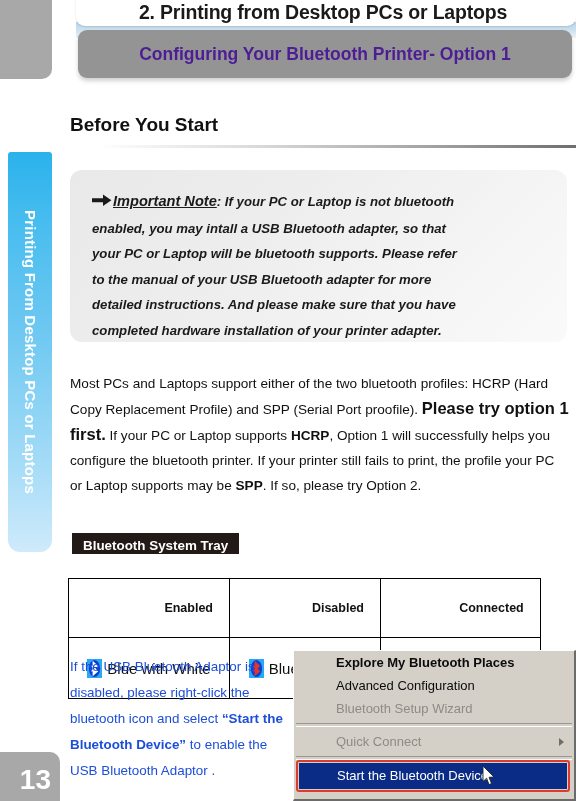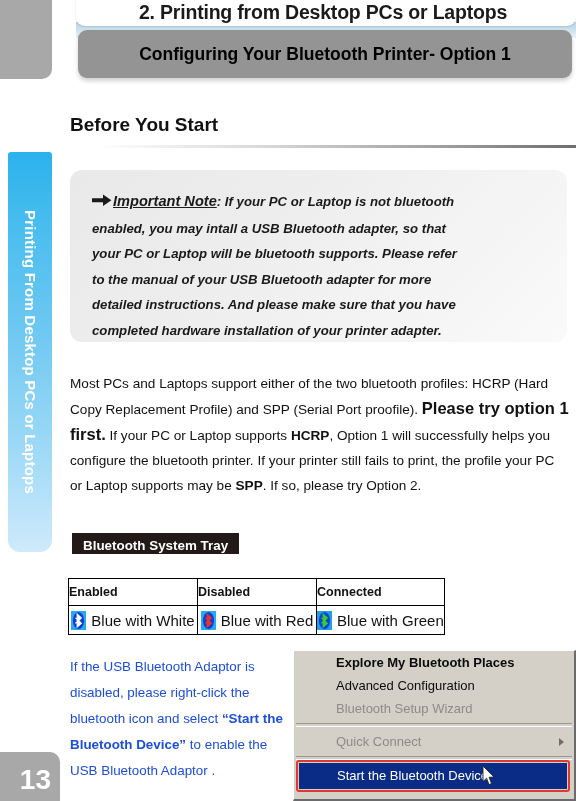--- a/index.html
+++ b/index.html
@@ -80,21 +80,21 @@
   .header-sub {
     position: absolute;
     left: 0;
     right: 0;
     top: 0;
     height: 56px;
     line-height: 48px;
     text-align: center;
     font-size: 17.5px;
     font-weight: bold;
-    color: #000000;
+    color: #4c1d95;
     white-space: nowrap;
   }
 
   
   .side-tab {
     position: absolute;
     left: 8px;
     top: 152px;
     width: 44px;
     height: 400px;
@@ -200,22 +200,22 @@
   
   .status-table {
     position: absolute;
     left: 68px;
     top: 578px;
     border-collapse: collapse;
     border: 1.5px solid #000000;
   }
   .status-table td, .status-table th {
     border: 1.5px solid #000000;
-    padding: 0;
-    text-align: left;
+    padding: 16px;
+    text-align: right;
   }
   .status-table th {
     height: 26px;
     font-size: 12.5px;
     font-weight: bold;
     color: #111111;
   }
   .st-col-0 { width: 128px; }
   .st-col-1 { width: 118px; }
   .st-col-2 { width: 122px; }

